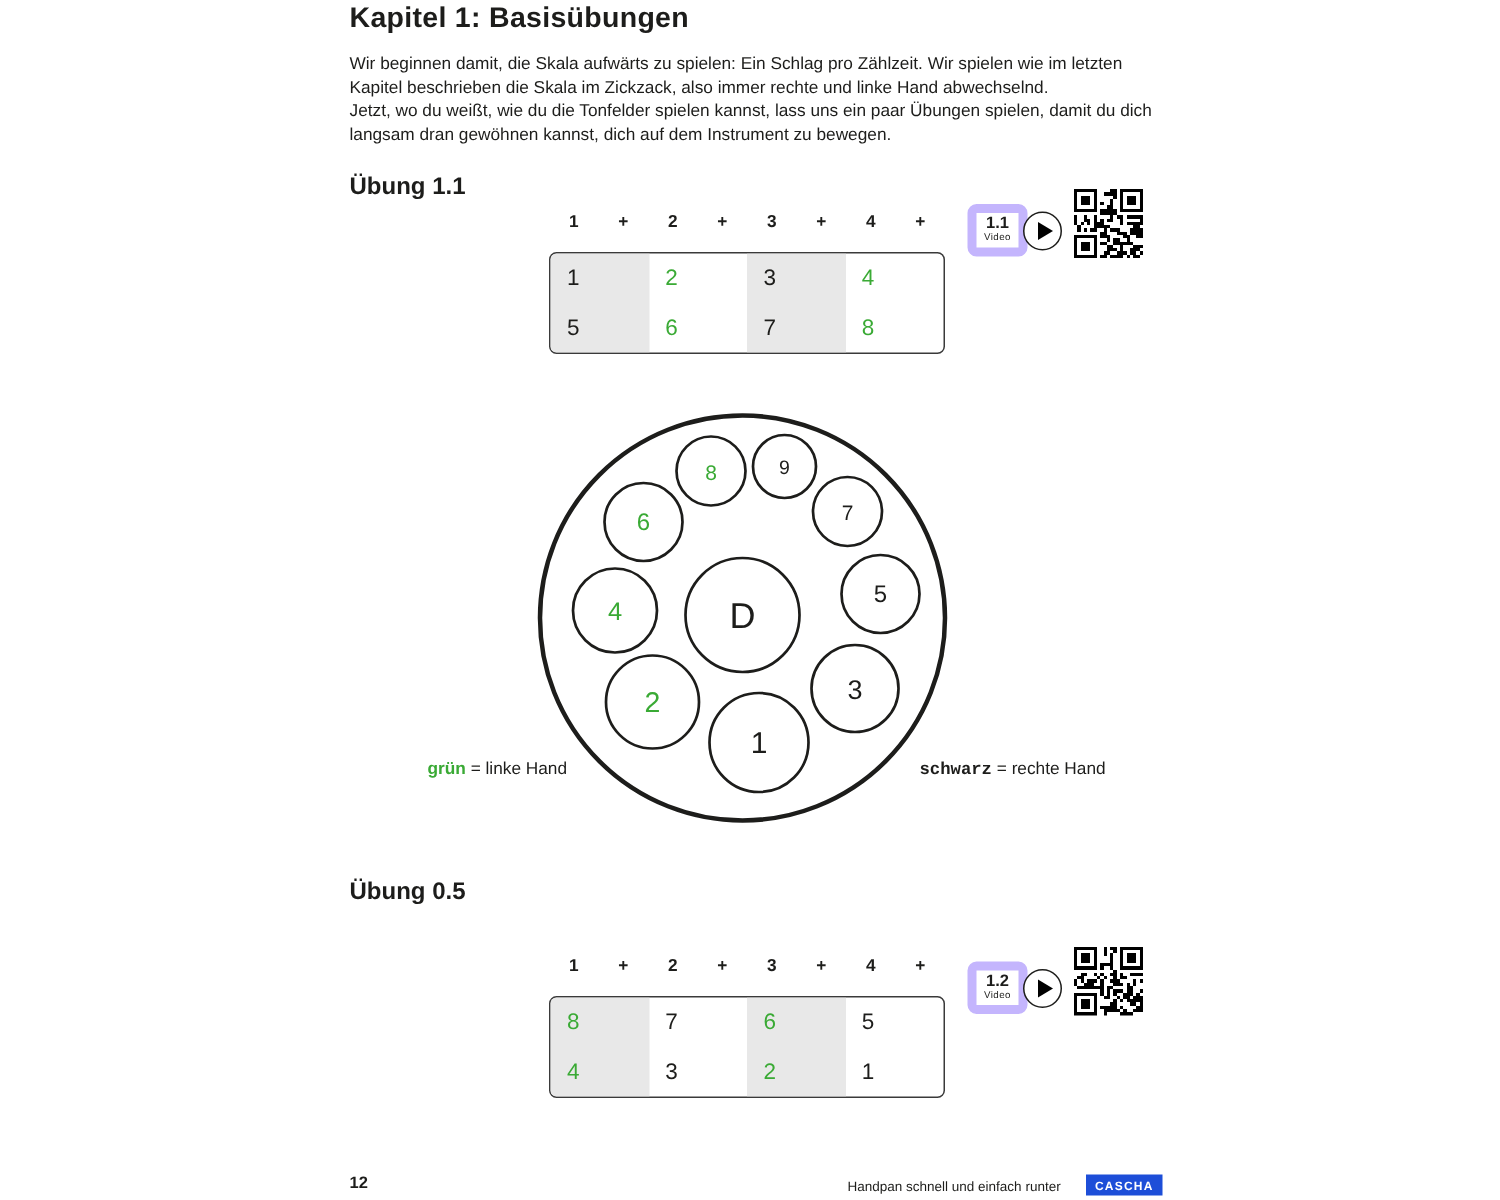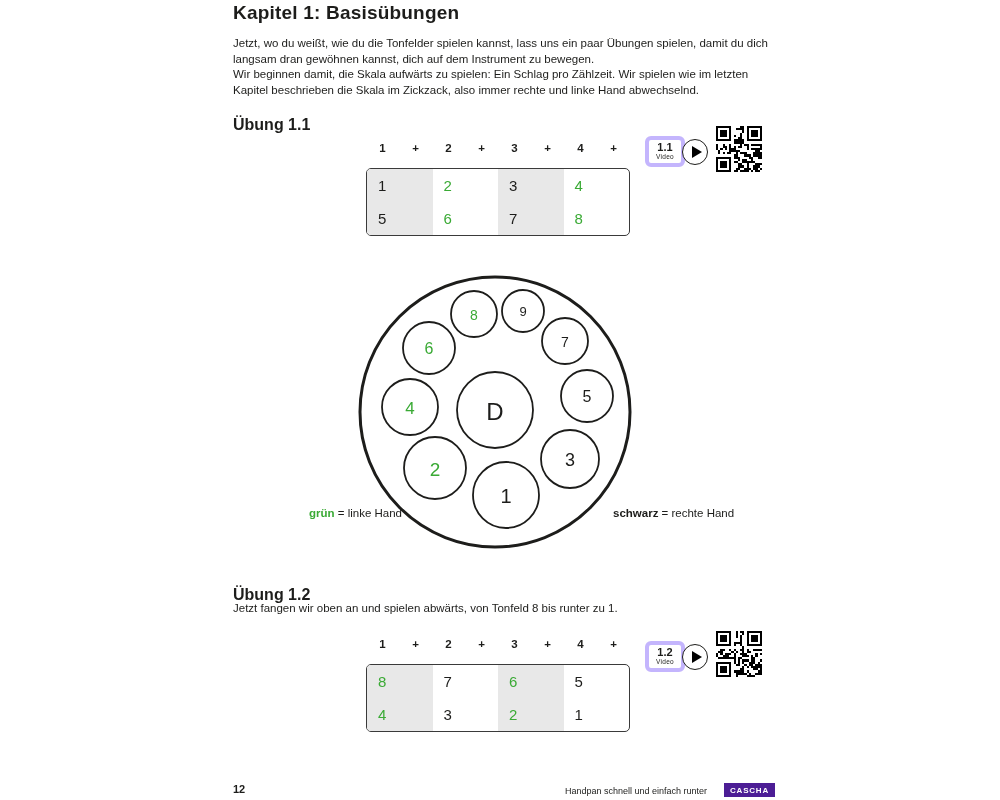--- a/index.html
+++ b/index.html
@@ -18,58 +18,58 @@
   .counts span { width:33px; text-align:center; font-size:11.5px; font-weight:bold; }
   .grid { display:grid; grid-template-columns:repeat(4,1fr); grid-auto-rows:33px;
           border:1.5px solid #3a3a3a; border-radius:5px; overflow:hidden; background:#fff; }
   .cell { display:flex; align-items:center; padding-left:11px; }
   .cell.shade { background:var(--shade,#e8e8e8); }
   .cell span { font-size:15px; }
   .green { color:var(--green,#3aaa35); }
   .black { color:var(--black,#1d1d1b); }
 
   .video-badge { position:absolute; display:flex; align-items:center; }
-  .video-pill { width:40px; border:4px solid #c4b5fd; border-radius:6px; background:#fff;
+  .video-pill { width:40px; border:6px solid #c4b5fd; border-radius:6px; background:#fff;
                 text-align:center; padding:1px 0 2px 0; }
   .video-num { display:block; font-size:11px; font-weight:bold; line-height:12px; }
   .video-word { display:block; font-size:6.5px; letter-spacing:0.3px; line-height:8px; }
   .play-circle { width:26px; height:26px; border:1.5px solid #1d1d1b; border-radius:50%;
                  background:#fff; margin-left:-3px; display:flex; align-items:center; justify-content:center; }
   .play-triangle { width:0; height:0; border-left:10px solid #000;
                    border-top:6px solid transparent; border-bottom:6px solid transparent; margin-left:3px; }
   .qr { position:absolute; width:46px; height:46px; }
 
   .handpan-svg { position:absolute; left:350px; top:267px; }
   .tone-circle { fill:#ffffff; stroke:#1d1d1b; stroke-width:1.8; }
   .outer-circle { fill:none; stroke:#1d1d1b; stroke-width:3; }
   .tone-label { text-anchor:middle; dominant-baseline:central; font-family:"Liberation Sans",sans-serif; }
   .tone-label.green { fill:var(--green,#3aaa35); }
   .tone-label.black { fill:var(--black,#1d1d1b); }
 
   .legend { position:absolute; top:507px; font-size:11.5px; z-index:2; }
-  .legend b.g { color:var(--green,#3aaa35);margin-left:24px; }
-  .legend b.b { color:var(--black,#1d1d1b); }
+  .legend b.g { color:var(--green,#3aaa35); }
+  .legend b.b { color:var(--black,#1d1d1b);font-family:Liberation Mono, monospace; }
 
   .footer { position:absolute; left:0; top:783px; width:1000px; height:17px; font-size:9px; }
   .f-page { position:absolute; left:233px; top:0; font-size:11px; font-weight:bold; }
   .f-code { position:absolute; left:478px; top:3px;margin-top:32px; }
   .f-book { position:absolute; left:565px; top:3px; }
-  .f-pub  { position:absolute; left:724px; top:0px; background:#4c1d95; color:#fff;
+  .f-pub  { position:absolute; left:724px; top:0px; background:#1d4ed8; color:#fff;
             font-size:8px; font-weight:bold; letter-spacing:0.8px; padding:2.5px 6px; }
 </style>
 </head>
 <body>
 
 <div class="page">
 
   <h1 class="title">Kapitel 1: Basisübungen</h1>
 
   <div class="intro">
+    <p>Wir beginnen damit, die Skala aufwärts zu spielen: Ein Schlag pro Zählzeit. Wir spielen wie im letzten Kapitel beschrieben die Skala im Zickzack, also immer rechte und linke Hand abwechselnd.</p>
     <p>Jetzt, wo du weißt, wie du die Tonfelder spielen kannst, lass uns ein paar Übungen spielen, damit du dich langsam dran gewöhnen kannst, dich auf dem Instrument zu bewegen.</p>
-    <p>Wir beginnen damit, die Skala aufwärts zu spielen: Ein Schlag pro Zählzeit. Wir spielen wie im letzten Kapitel beschrieben die Skala im Zickzack, also immer rechte und linke Hand abwechselnd.</p>
   </div>
 
   <div class="ex-heading" style="top:116px">Übung 1.1</div>
 
   <div class="grid-block" style="top:142px">
     <div class="counts">
       <span>1</span>
       <span>+</span>
       <span>2</span>
       <span>+</span>
@@ -284,22 +284,21 @@
       <text x="495" y="410" dy="0.06em" class="tone-label black" font-size="24">D</text>
     </svg>
 
   <div class="legend" style="left:285px">
     <b class="g">grün</b><span> = linke Hand</span>
   </div>
   <div class="legend" style="left:613px">
     <b class="b">schwarz</b><span> = rechte Hand</span>
   </div>
 
-  <div class="ex-heading" style="top:586px">Übung 1.2</div>
-  <div class="ex-text" style="top:602px">Jetzt fangen wir oben an und spielen abwärts, von Tonfeld 8 bis runter zu 1.</div>
+  <div class="ex-heading" style="top:586px">Übung 0.5</div>
 
   <div class="grid-block" style="top:638px">
     <div class="counts">
       <span>1</span>
       <span>+</span>
       <span>2</span>
       <span>+</span>
       <span>3</span>
       <span>+</span>
       <span>4</span>

